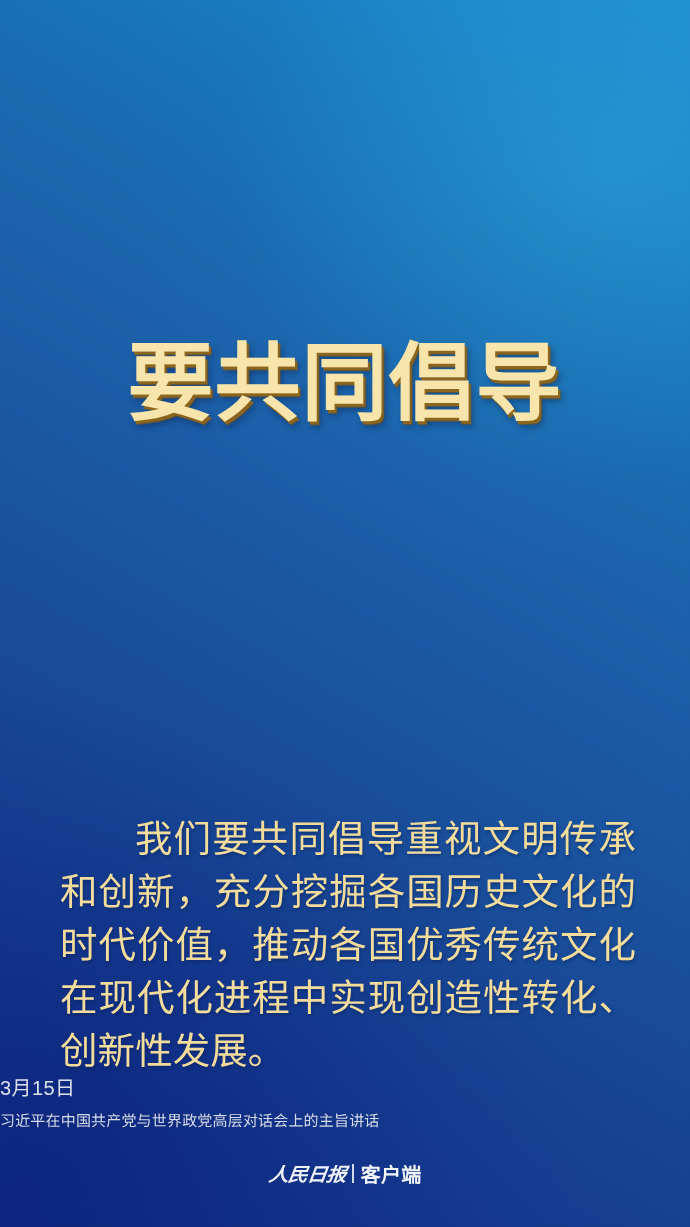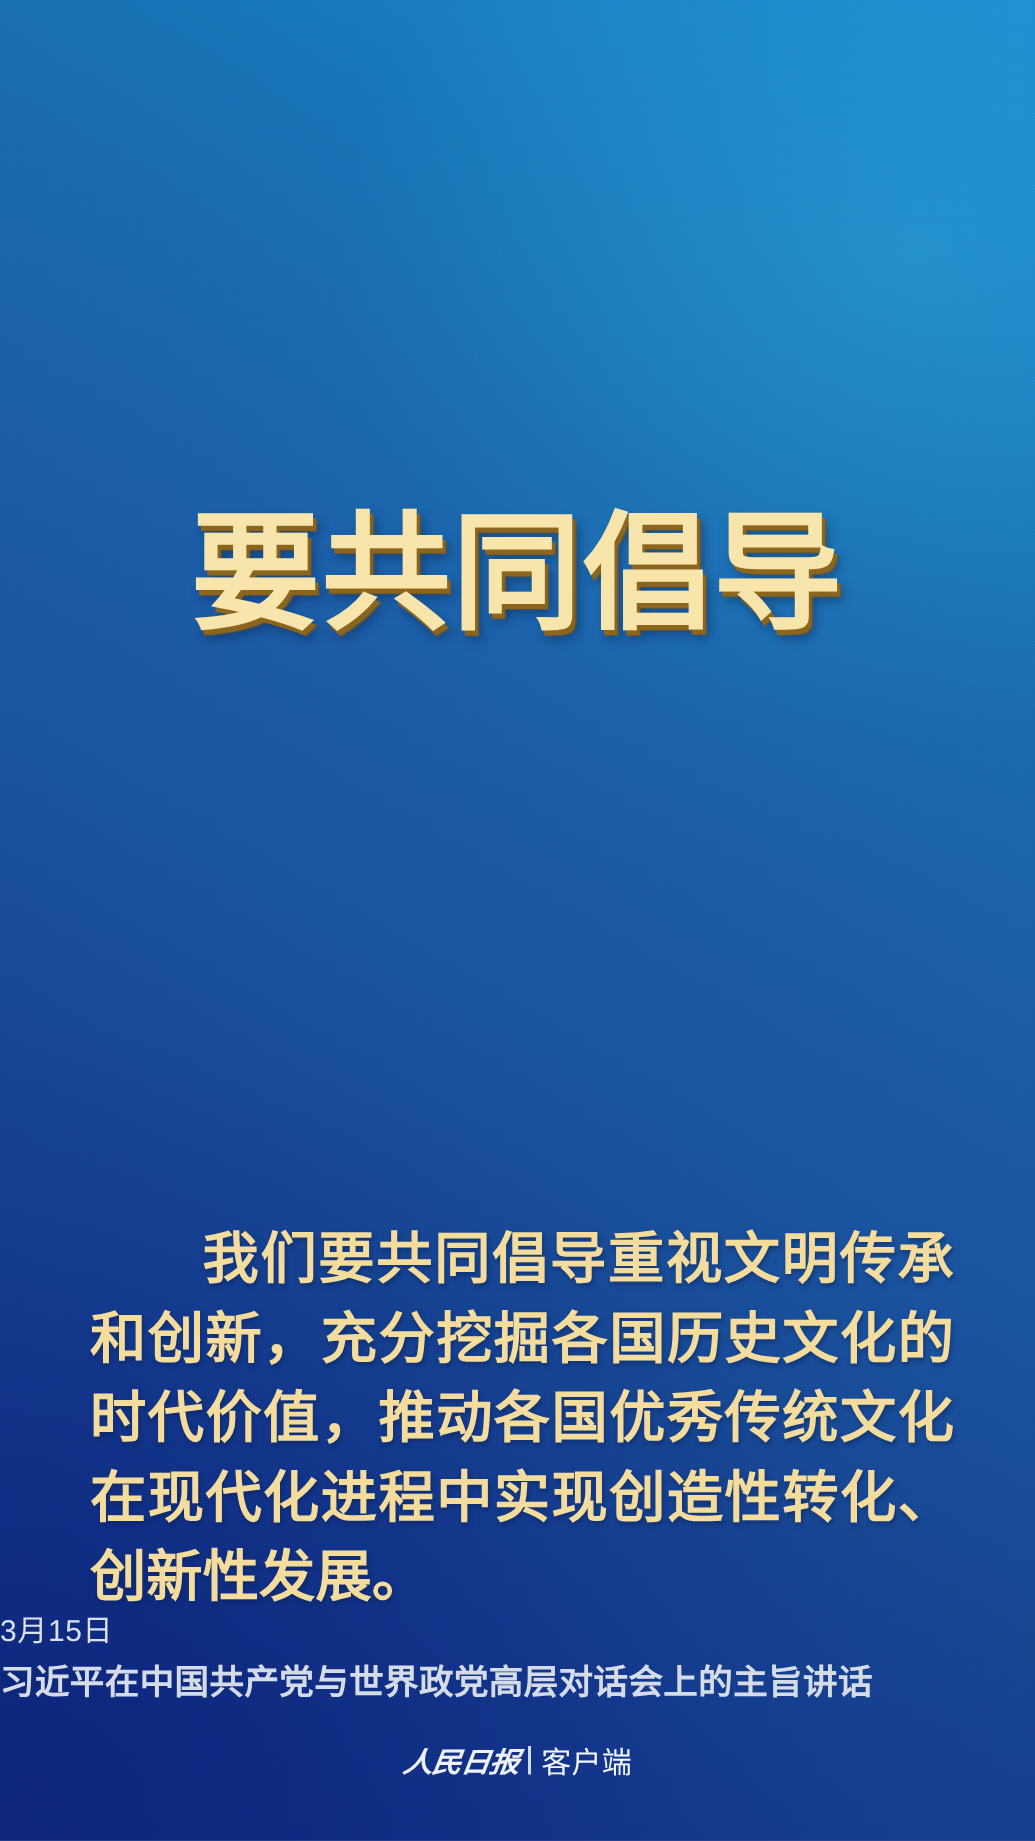--- a/index.html
+++ b/index.html
@@ -107,21 +107,21 @@
     position: absolute;
     left: 60px;
     top: 775px;
     width: 576px;
   }
   .body-text {
     color: #f4ddA0;
     color: #f3dc9c;
     font-size: 37.5px;
     line-height: 53px;
-    font-weight: 700;
+    font-weight: 400;
     text-align: justify;
     text-align-last: left;
     text-indent: 2em;
     letter-spacing: 0.002em;
     text-shadow: 1px 2px 3px rgba(10,30,80,0.45);
   }
 
   
   .meta {
     position: absolute;
@@ -132,25 +132,24 @@
   .meta-date {
     display: block;
     color: #dbe0ea;
     font-size: 20px;
     line-height: 30px;
     letter-spacing: 0.02em;
   }
   .meta-source {
     display: block;
     color: #d6dce7;
-    font-size: 23px;
+    font-size: 15px;
     line-height: 32px;
     letter-spacing: 0.012em;
     margin-top: 2px;
-    font-weight: bold;
   }
 
   
   .logo {
     position: absolute;
     left: 0;
     top: 1159px;
     width: 690px;
     display: flex;
     align-items: center;
@@ -169,21 +168,21 @@
   }
   .logo-divider {
     width: 1.5px;
     height: 19px;
     background: #e8edf5;
     opacity: 0.9;
   }
   .logo-name {
     color: #f2f5fa;
     font-size: 20px;
-    font-weight: 400;
+    font-weight: 700;
     letter-spacing: 0.01em;
     white-space: nowrap;
   }
 </style>
 </head>
 <body>
 
 <div id="poster">
 
   <div class="glow-tr"></div>

